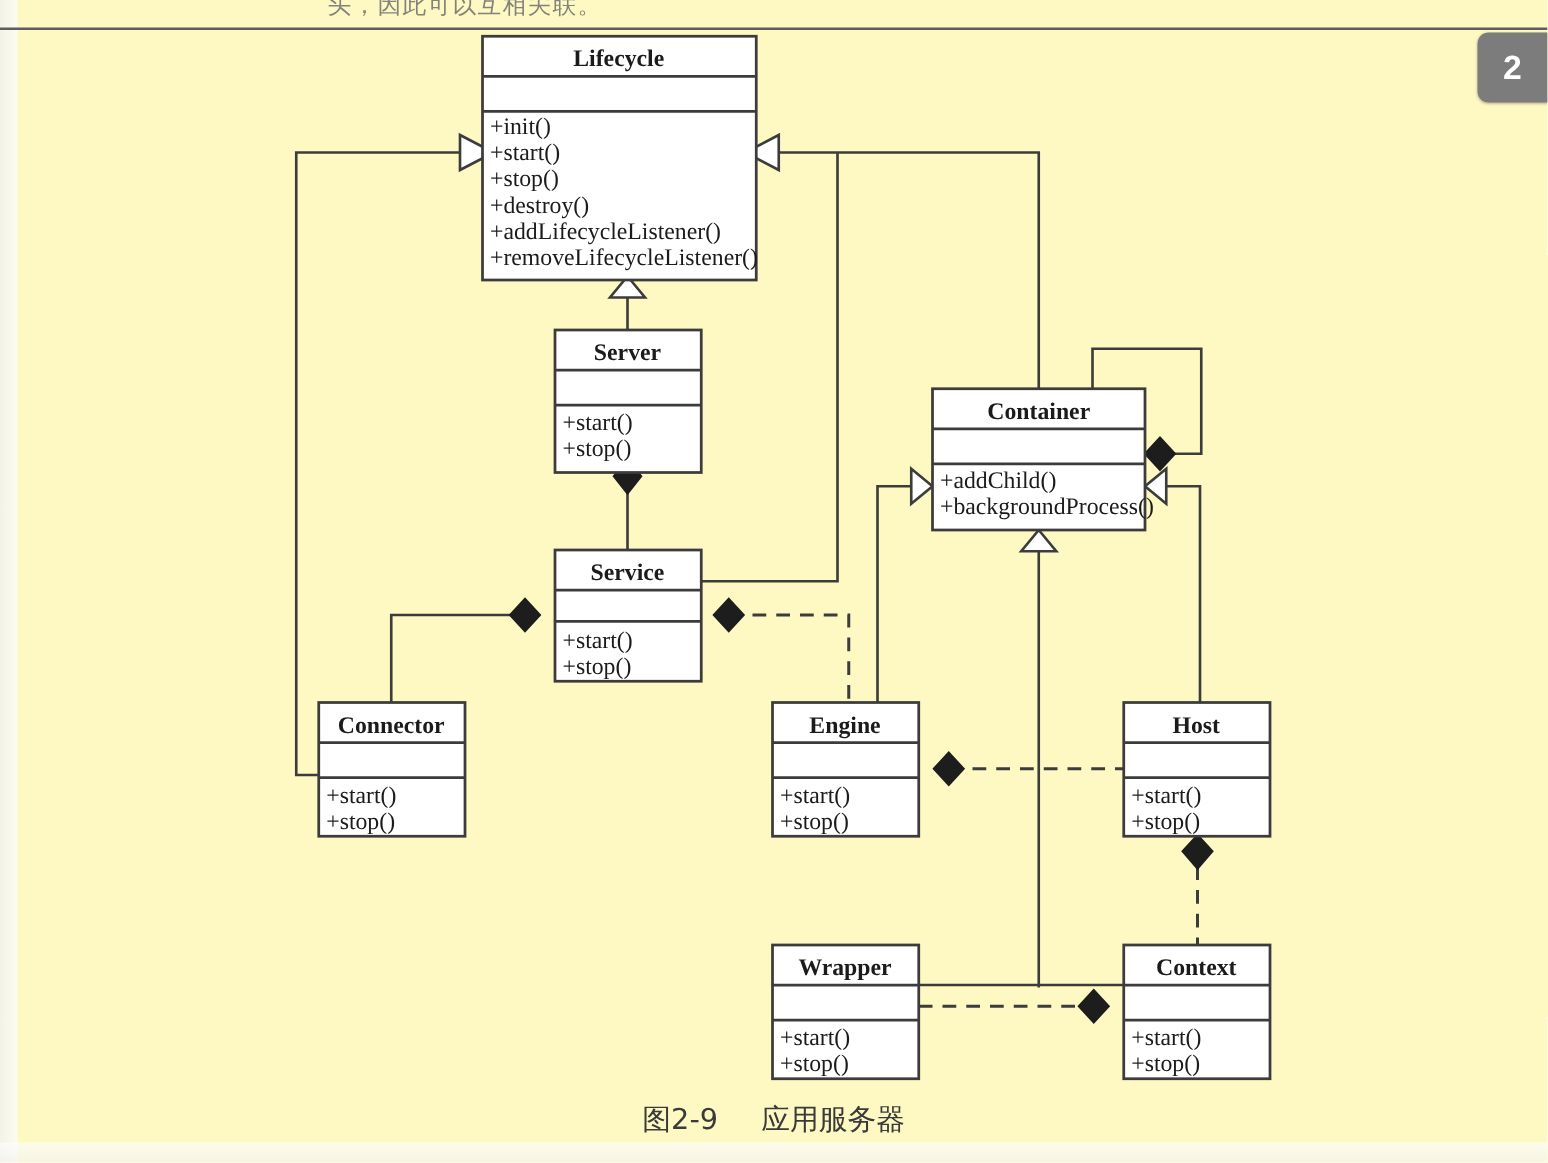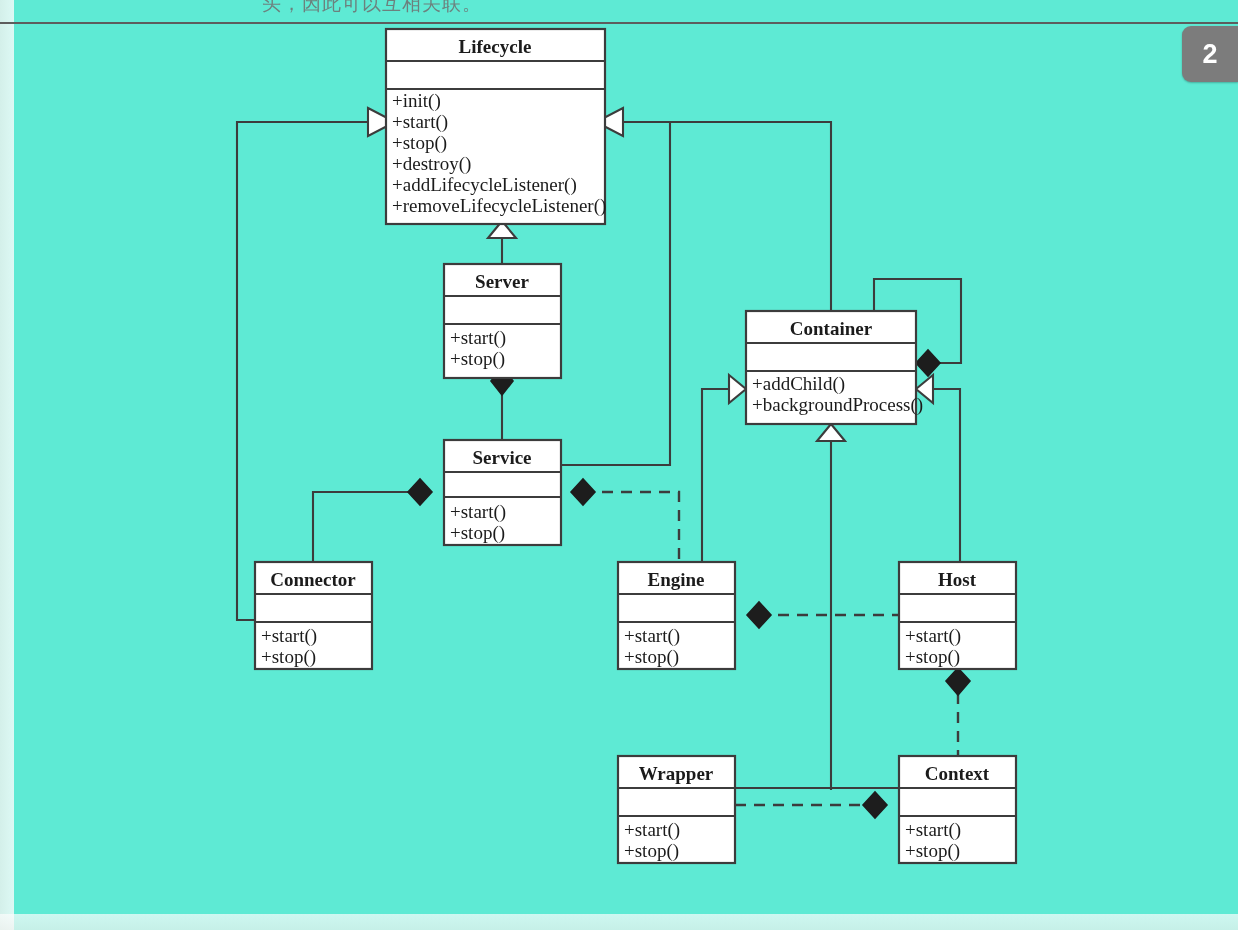--- a/index.html
+++ b/index.html
@@ -11,21 +11,21 @@
     width: 1238px;
     height: 930px;
     position: relative;
     overflow: hidden;
     font-family: "Liberation Serif", serif;
     background: #fdfdfc;
   }
   #page {
     position: absolute;
     inset: 0;
-    background: #5eead4;
+    background: #fef9c3;
   }
   
   #page-edge-left {
     position: absolute;
     left: 0; top: 0; bottom: 0;
     width: 14px;
     background: linear-gradient(to right, #f1f1ef, #fdfdfd);
     opacity: .8;
   }
   #page-edge-bottom {
@@ -314,14 +314,19 @@
       <rect class="cls-box" x="899" y="756" width="117" height="107"></rect>
       <line class="cls-sep" x1="899" y1="788" x2="1016" y2="788"></line>
       <line class="cls-sep" x1="899" y1="816" x2="1016" y2="816"></line>
       <text class="cls-title" x="957" y="780">Context</text>
       <text class="cls-op" x="905" y="836">+start()</text>
       <text class="cls-op" x="905" y="857">+stop()</text>
     </g>
 
   </svg>
 
+  <div id="caption">
+    <span class="cap-num">图2-9</span>
+    <span class="cap-gap"></span>
+    <span class="cap-text">应用服务器</span>
+  </div>
 
 </div>
 
 </body></html>

